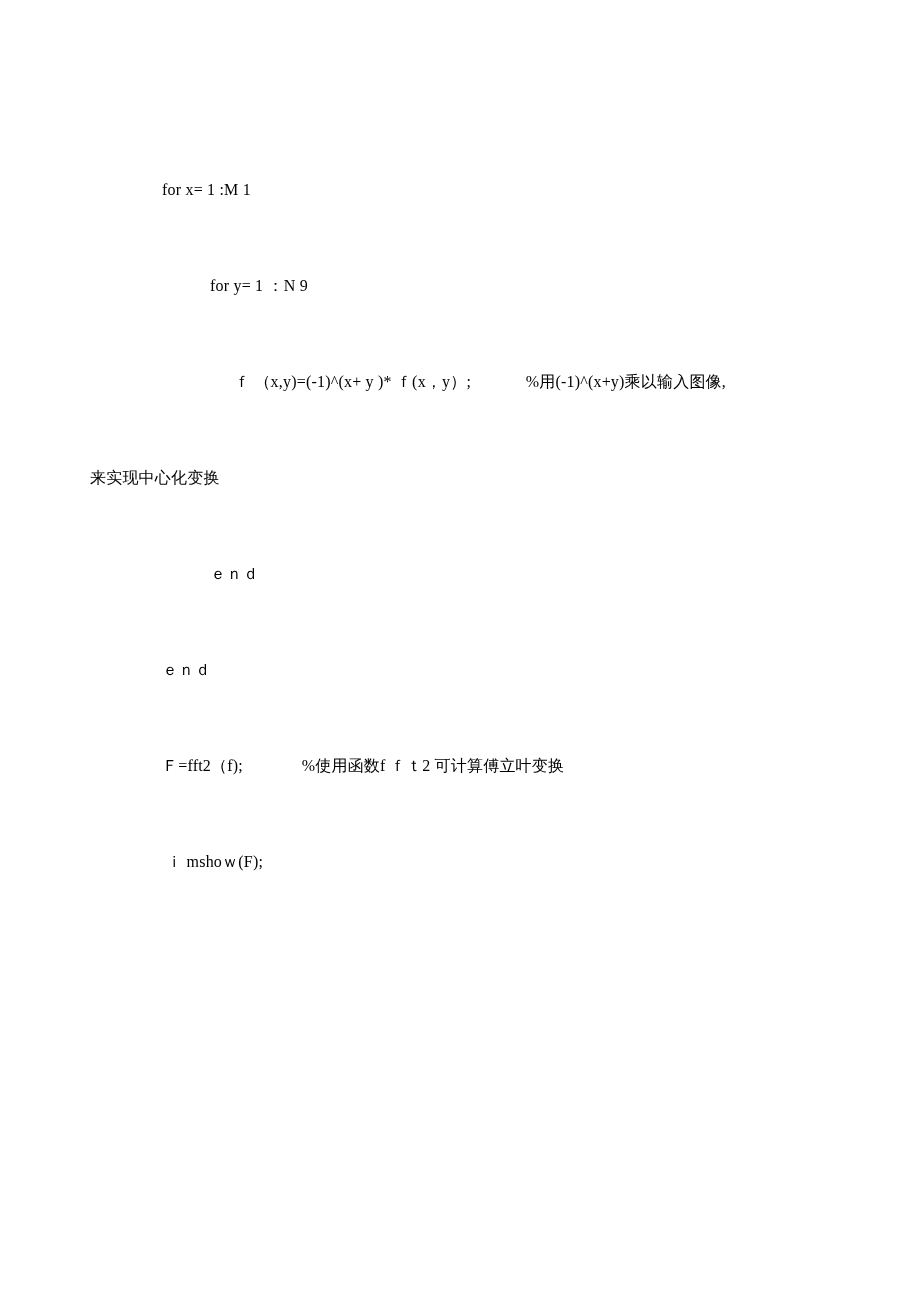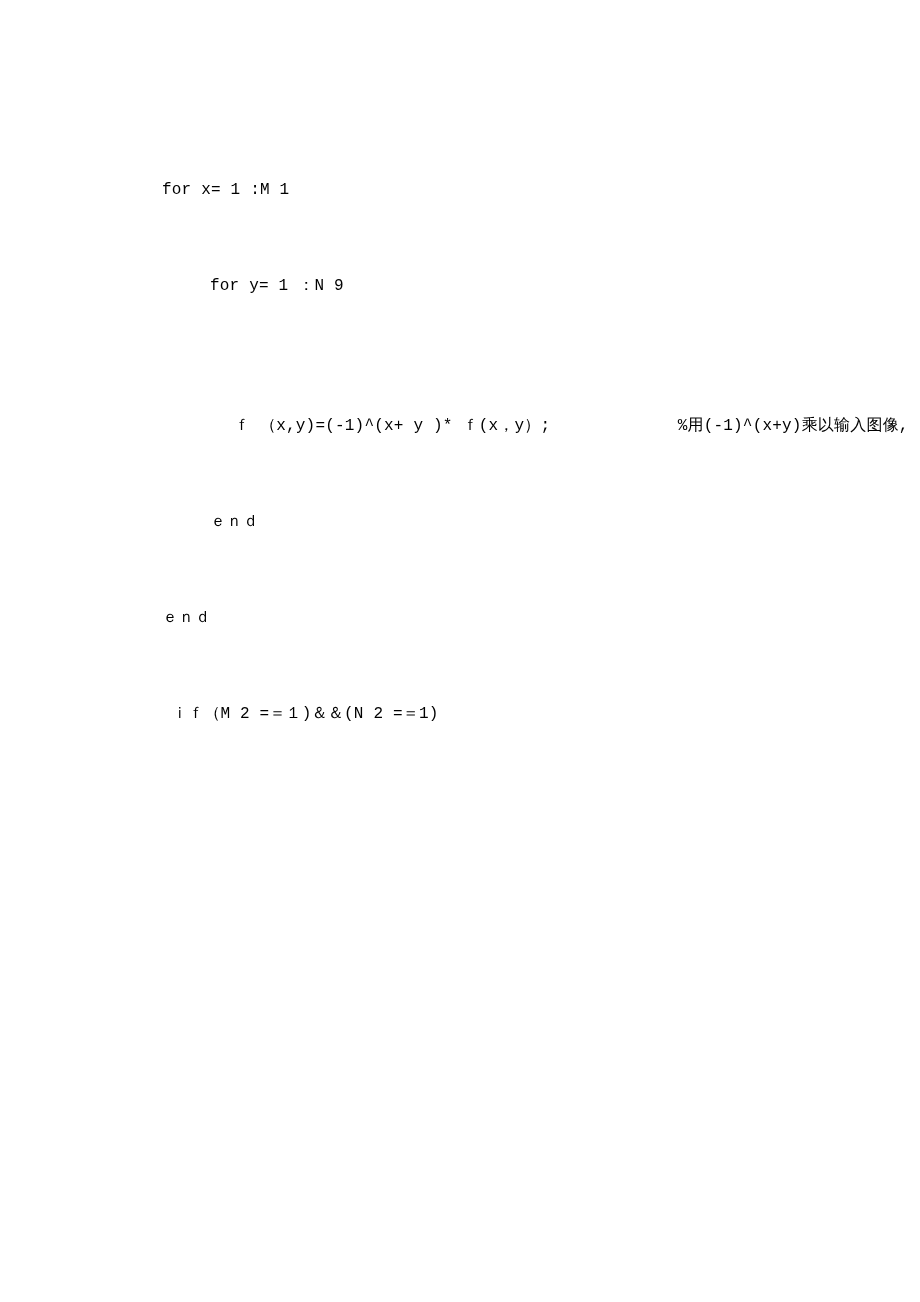--- a/index.html
+++ b/index.html
@@ -17,34 +17,36 @@
     box-sizing: border-box;
   }
   .code-block {
     white-space: pre;
     font-family: "Times New Roman", "SimSun", serif;
     letter-spacing: 0.2px;
   }
   .indent-0 { padding-left: 0px; }
   .indent-1 { padding-left: 72px; }
   .indent-2 { padding-left: 120px; }
-  .indent-3 { padding-left: 144px; margin-top: 44px; }
-  .line { display: block; min-height: 32px; font-family: Liberation Mono, monospace; }
+  .indent-3 { padding-left: 144px; }
+  .line { display: block; min-height: 32px; }
 </style>
 </head>
 <body>
 
 <div class="page">
   <div class="code-block">
     <span class="line indent-1">for x= 1 :M 1</span>
     <span class="line indent-2">for y= 1 ：N 9</span>
     <span class="line indent-3">ｆ （x,y)=(-1)^(x+ y )* ｆ(x，y）;             %用(-1)^(x+y)乘以输入图像,</span>
+    <span class="line indent-0">来实现中心化变换</span>
     <span class="line indent-2">ｅｎｄ</span>
     <span class="line indent-1">ｅｎｄ</span>
-    <span class="line indent-1"> ｉｆ（M 2 =＝１)＆＆(N 2 =＝1)</span>
+    <span class="line indent-1">Ｆ=fft2（f);              %使用函数f ｆｔ2 可计算傅立叶变换</span>
+    <span class="line indent-1"> ｉ mshoｗ(F);</span>
     
     
     
     
     
     
     
     
     
     

